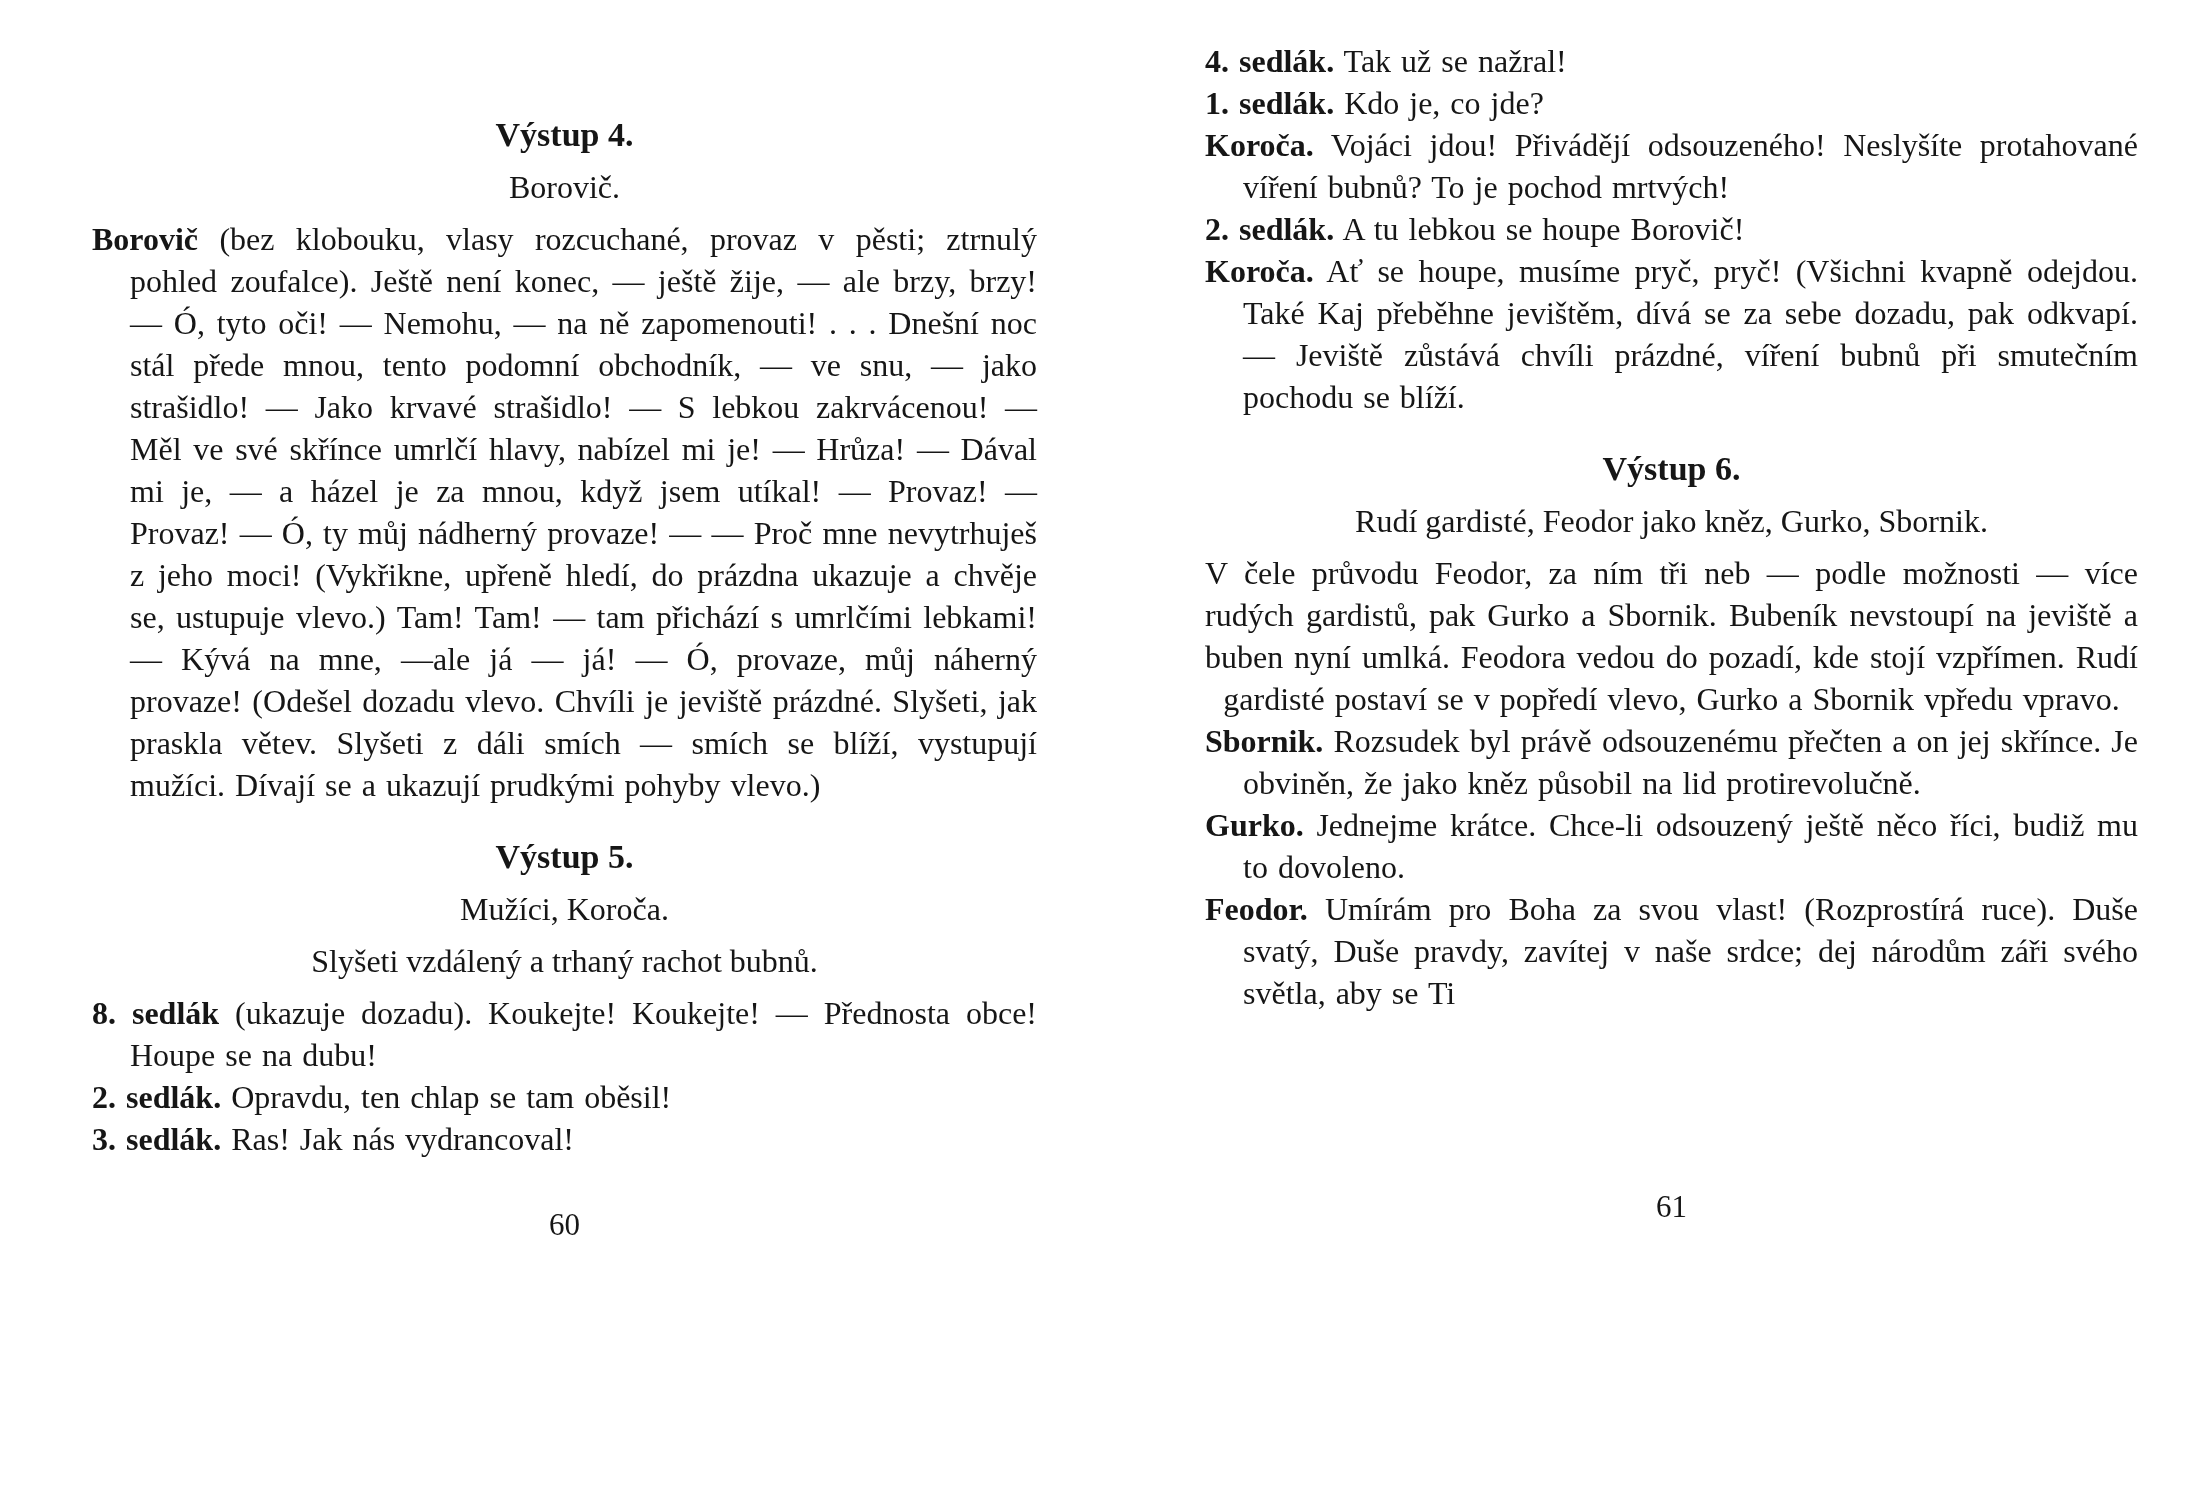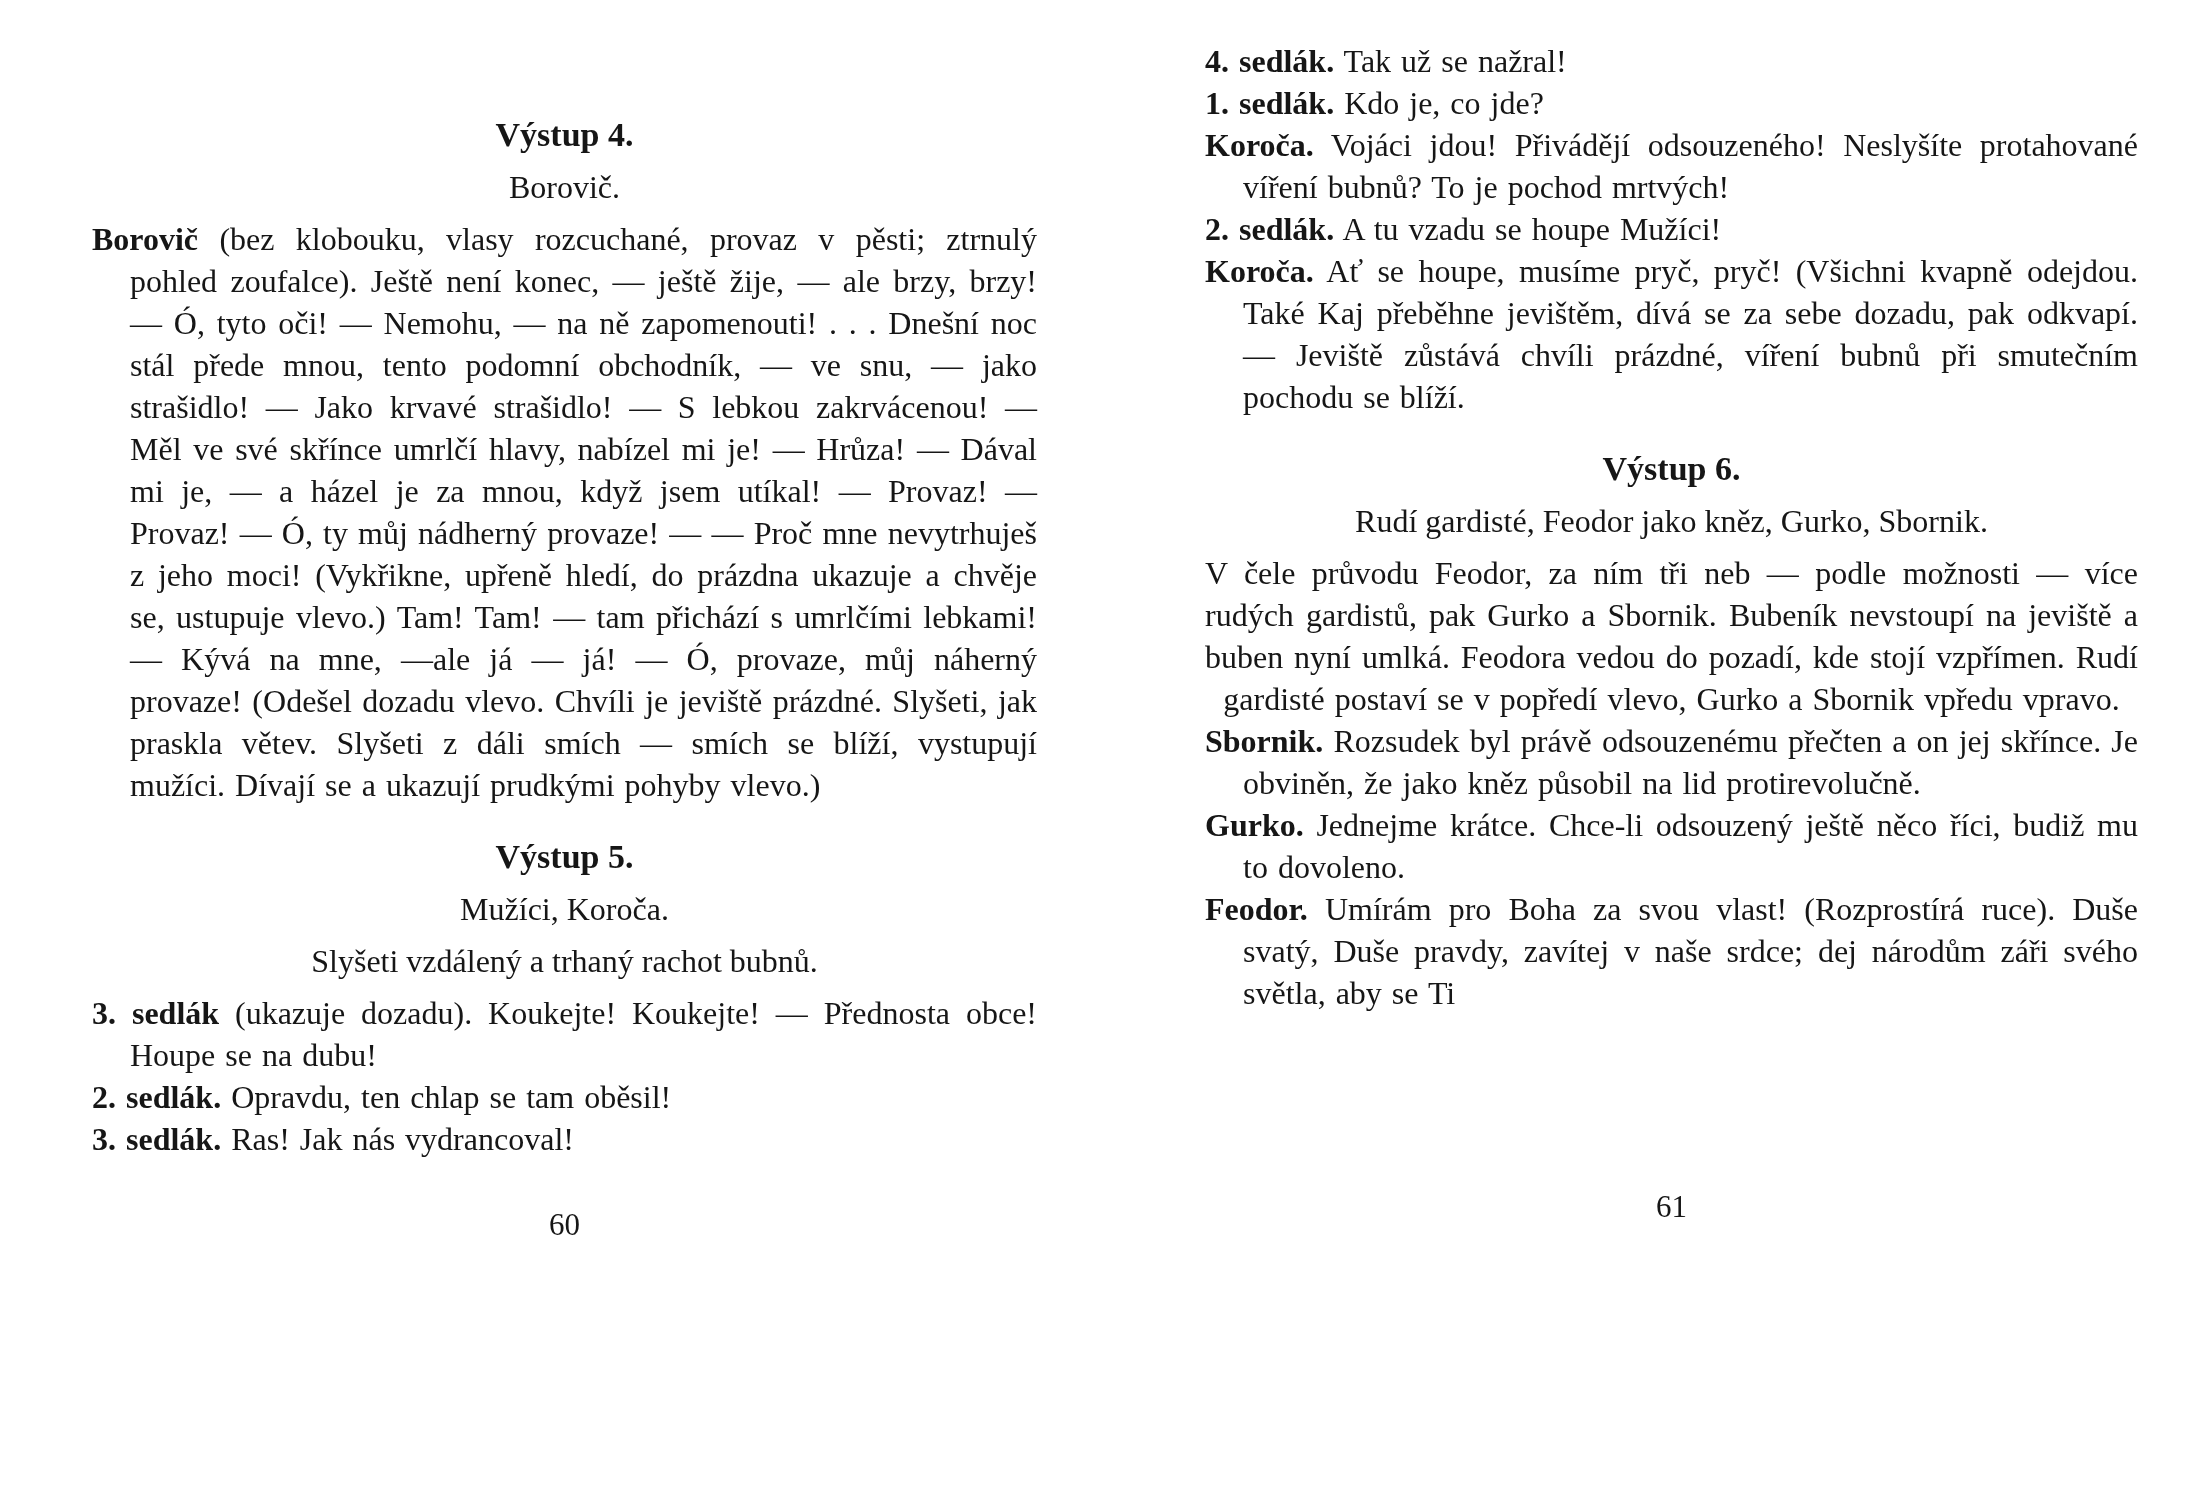--- a/index.html
+++ b/index.html
@@ -66,32 +66,32 @@
 
 <div class="book">
   <section class="page left">
     <div class="page-content">
         <p class="heading">Výstup 4.</p>
         <p class="subheading">Borovič.</p>
         <p class="speech"><b>Borovič</b><span> (bez klobouku, vlasy rozcuchané, provaz v pěsti; ztrnulý pohled zoufalce). Ještě není konec, — ještě žije, — ale brzy, brzy! — Ó, tyto oči! — Nemohu, — na ně zapomenouti! . . . Dnešní noc stál přede mnou, tento podomní obchodník, — ve snu, — jako strašidlo! — Jako krvavé strašidlo! — S lebkou zakrvácenou! — Měl ve své skřínce umrlčí hlavy, nabízel mi je! — Hrůza! — Dával mi je, — a házel je za mnou, když jsem utíkal! — Provaz! — Provaz! — Ó, ty můj nádherný provaze! — — Proč mne nevytrhuješ z jeho moci! (Vykřikne, upřeně hledí, do prázdna ukazuje a chvěje se, ustupuje vlevo.) Tam! Tam! — tam přichází s umrlčími lebkami! — Kývá na mne, —ale já — já! — Ó, provaze, můj náherný provaze! (Odešel dozadu vlevo. Chvíli je jeviště prázdné. Slyšeti, jak praskla větev. Slyšeti z dáli smích — smích se blíží, vystupují mužíci. Dívají se a ukazují prudkými pohyby vlevo.)</span></p>
         <p class="heading">Výstup 5.</p>
         <p class="subheading">Mužíci, Koroča.</p>
         <p class="centered">Slyšeti vzdálený a trhaný rachot bubnů.</p>
-        <p class="speech"><b>3. sedlák</b><span> (ukazuje dozadu). Koukejte! Koukejte! — Přednosta obce! Houpe se na dubu!</span></p>
+        <p class="speech"><b>8. sedlák</b><span> (ukazuje dozadu). Koukejte! Koukejte! — Přednosta obce! Houpe se na dubu!</span></p>
         <p class="speech"><b>2. sedlák.</b><span> Opravdu, ten chlap se tam oběsil!</span></p>
         <p class="speech"><b>3. sedlák.</b><span> Ras! Jak nás vydrancoval!</span></p>
       </div>
     <div class="page-number">60</div>
   </section>
   <section class="page right">
     <div class="page-content">
         <p class="speech"><b>4. sedlák.</b><span> Tak už se nažral!</span></p>
         <p class="speech"><b>1. sedlák.</b><span> Kdo je, co jde?</span></p>
         <p class="speech"><b>Koroča.</b><span> Vojáci jdou! Přivádějí odsouzeného! Neslyšíte protahované víření bubnů? To je pochod mrtvých!</span></p>
-        <p class="speech"><b>2. sedlák.</b><span> A tu vzadu se houpe Mužíci!</span></p>
+        <p class="speech"><b>2. sedlák.</b><span> A tu lebkou se houpe Borovič!</span></p>
         <p class="speech"><b>Koroča.</b><span> Ať se houpe, musíme pryč, pryč! (Všichni kvapně odejdou. Také Kaj přeběhne jevištěm, dívá se za sebe dozadu, pak odkvapí. — Jeviště zůstává chvíli prázdné, víření bubnů při smutečním pochodu se blíží.</span></p>
         <p class="heading">Výstup 6.</p>
         <p class="centered">Rudí gardisté, Feodor jako kněz, Gurko, Sbornik.</p>
         <p class="direction">V čele průvodu Feodor, za ním tři neb — podle možnosti — více rudých gardistů, pak Gurko a Sbornik. Bubeník nevstoupí na jeviště a buben nyní umlká. Feodora vedou do pozadí, kde stojí vzpřímen. Rudí gardisté postaví se v popředí vlevo, Gurko a Sbornik vpředu vpravo.</p>
         <p class="speech"><b>Sbornik.</b><span> Rozsudek byl právě odsouzenému přečten a on jej skřínce. Je obviněn, že jako kněz působil na lid protirevolučně.</span></p>
         <p class="speech"><b>Gurko.</b><span> Jednejme krátce. Chce-li odsouzený ještě něco říci, budiž mu to dovoleno.</span></p>
         <p class="speech"><b>Feodor.</b><span> Umírám pro Boha za svou vlast! (Rozprostírá ruce). Duše svatý, Duše pravdy, zavítej v naše srdce; dej národům záři svého světla, aby se Ti</span></p>
       </div>
     <div class="page-number">61</div>
   </section>

